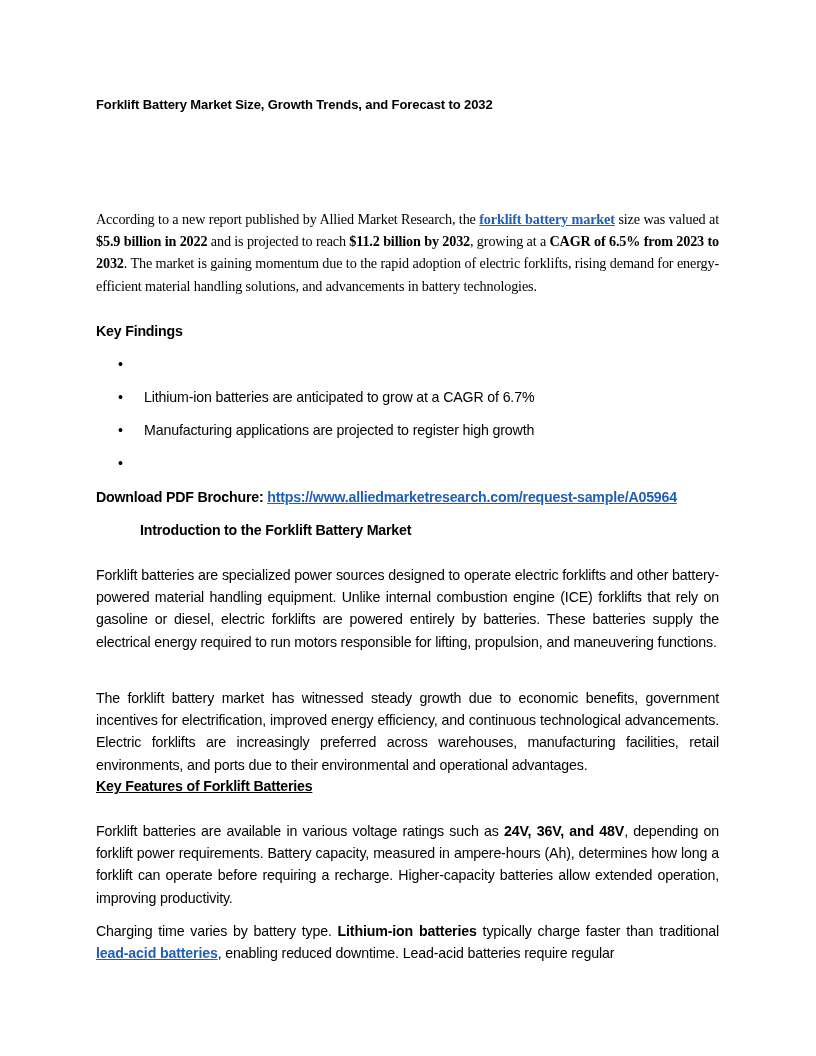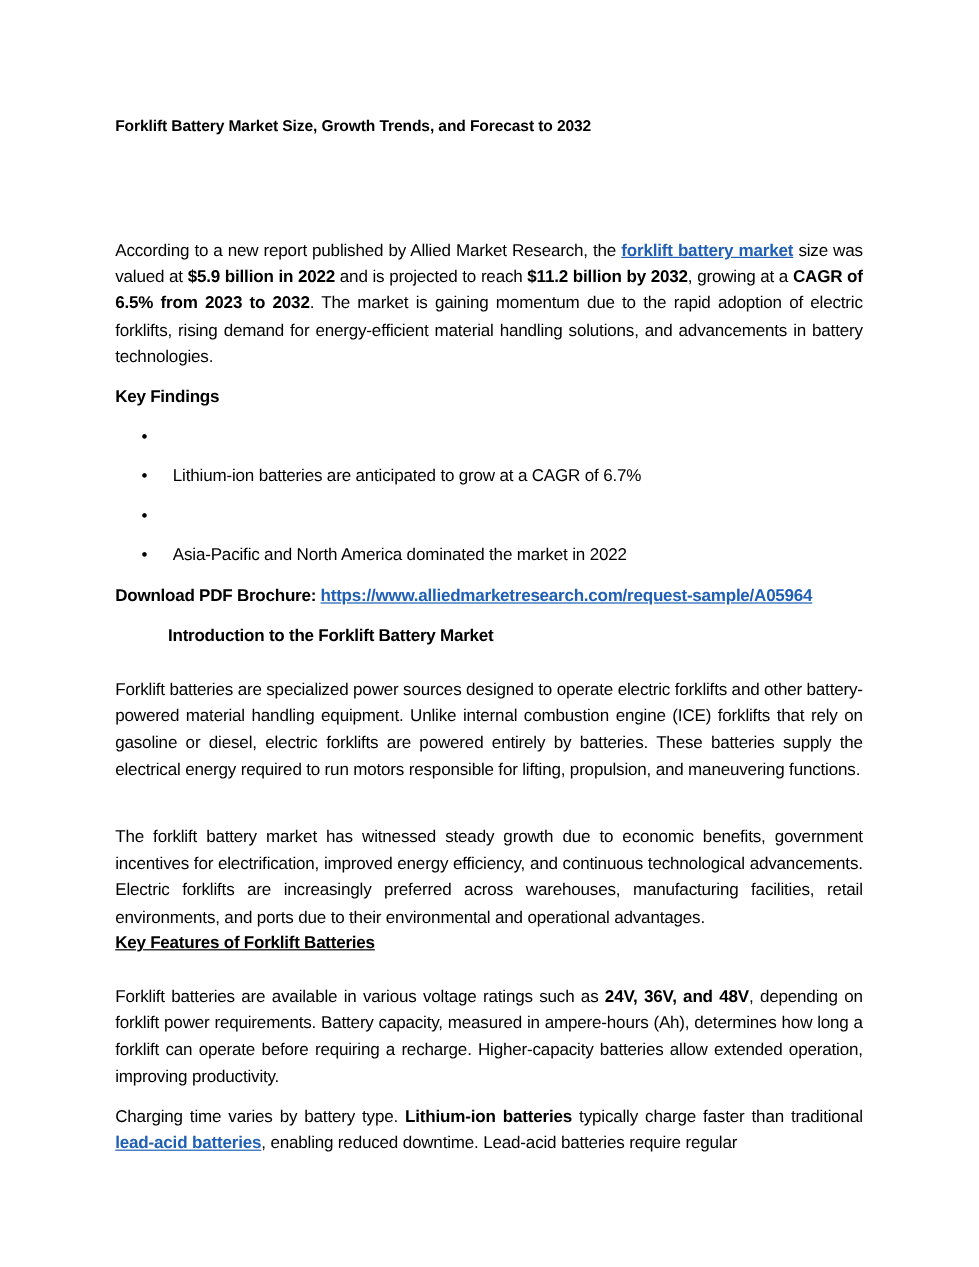--- a/index.html
+++ b/index.html
@@ -2,21 +2,21 @@
 <html><head>
 <meta charset="utf-8">
 <style>
   html, body { margin: 0; padding: 0; background: #ffffff; }
   body { width: 816px; height: 1056px; position: relative; overflow: hidden;
          font-family: "Liberation Sans", sans-serif; color: #000; }
   .page { position: absolute; left: 96px; top: 0; width: 623px; }
   .title { position: absolute; top: 97px; left: 0; font-size: 13px; font-weight: bold;
            letter-spacing: -0.1px; white-space: nowrap; }
   .body-text { font-size: 14.2px; line-height: 22.2px; text-align: justify; margin: 0; letter-spacing: -0.15px; }
-  .p1 { position: absolute; top: 198px; left: 0; width: 623px; }
+  .p1 { position: absolute; top: 208px; left: 0; width: 623px; font-family: Liberation Serif, serif; }
   .heading { position: absolute; left: 0; font-size: 14.2px; font-weight: bold; line-height: 22px; white-space: nowrap; letter-spacing: -0.2px; }
   .bullets { position: absolute; left: 0; top: 353px; width: 623px; margin: 0; padding: 0; list-style: none; }
   .bullets li { position: relative; height: 33px; font-size: 14.2px; line-height: 22px; padding-left: 48px; letter-spacing: -0.15px; }
   .bullets li .dot { position: absolute; left: 22px; top: 0; }
   .link { color: #1f5fb4; text-decoration: underline; font-weight: bold; }
   b { font-weight: bold; }
   .dl { position: absolute; top: 486px; left: 0; font-size: 14.2px; line-height: 22px; white-space: nowrap; letter-spacing: -0.2px; }
   .para { position: absolute; left: 0; width: 623px; margin-top: 12px; }
 </style>
 </head>
@@ -25,22 +25,22 @@
 <div class="page">
   <div class="title">Forklift Battery Market Size, Growth Trends, and Forecast to 2032</div>
 
   <p class="body-text p1"><span>According to a new report published by Allied Market Research, the </span><a class="link">forklift battery market</a><span> size was valued at </span><b>$5.9 billion in 2022</b><span> and is projected to reach </span><b>$11.2 billion by 2032</b><span>, growing at a </span><b>CAGR of 6.5% from 2023 to 2032</b><span>. The market is gaining momentum due to the rapid adoption of electric forklifts, rising demand for energy-efficient material handling solutions, and advancements in battery technologies.</span></p>
 
   <div class="heading" style="top:320px;">Key Findings</div>
 
   <ul class="bullets">
     <li><span class="dot">•</span></li>
     <li><span class="dot">•</span><span>Lithium-ion batteries are anticipated to grow at a CAGR of 6.7%</span></li>
+    <li><span class="dot">•</span><span>Manufacturing applications are projected to register high growth</span></li>
     <li><span class="dot">•</span></li>
-    <li><span class="dot">•</span><span>Asia-Pacific and North America dominated the market in 2022</span></li>
   </ul>
 
   <div class="dl"><b>Download PDF Brochure: </b><a class="link">https://www.alliedmarketresearch.com/request-sample/A05964</a></div>
 
   <div class="heading" style="top:519px;margin-left:44px;">Introduction to the Forklift Battery Market</div>
 
   <p class="body-text para" style="top:552px;">Forklift batteries are specialized power sources designed to operate electric forklifts and other battery-powered material handling equipment. Unlike internal combustion engine (ICE) forklifts that rely on gasoline or diesel, electric forklifts are powered entirely by batteries. These batteries supply the electrical energy required to run motors responsible for lifting, propulsion, and maneuvering functions.</p>
   <p class="body-text para" style="top:675px;">The forklift battery market has witnessed steady growth due to economic benefits, government incentives for electrification, improved energy efficiency, and continuous technological advancements. Electric forklifts are increasingly preferred across warehouses, manufacturing facilities, retail environments, and ports due to their environmental and operational advantages.</p>
 
   <div class="heading" style="top:775px;text-decoration:underline;">Key Features of Forklift Batteries</div>

